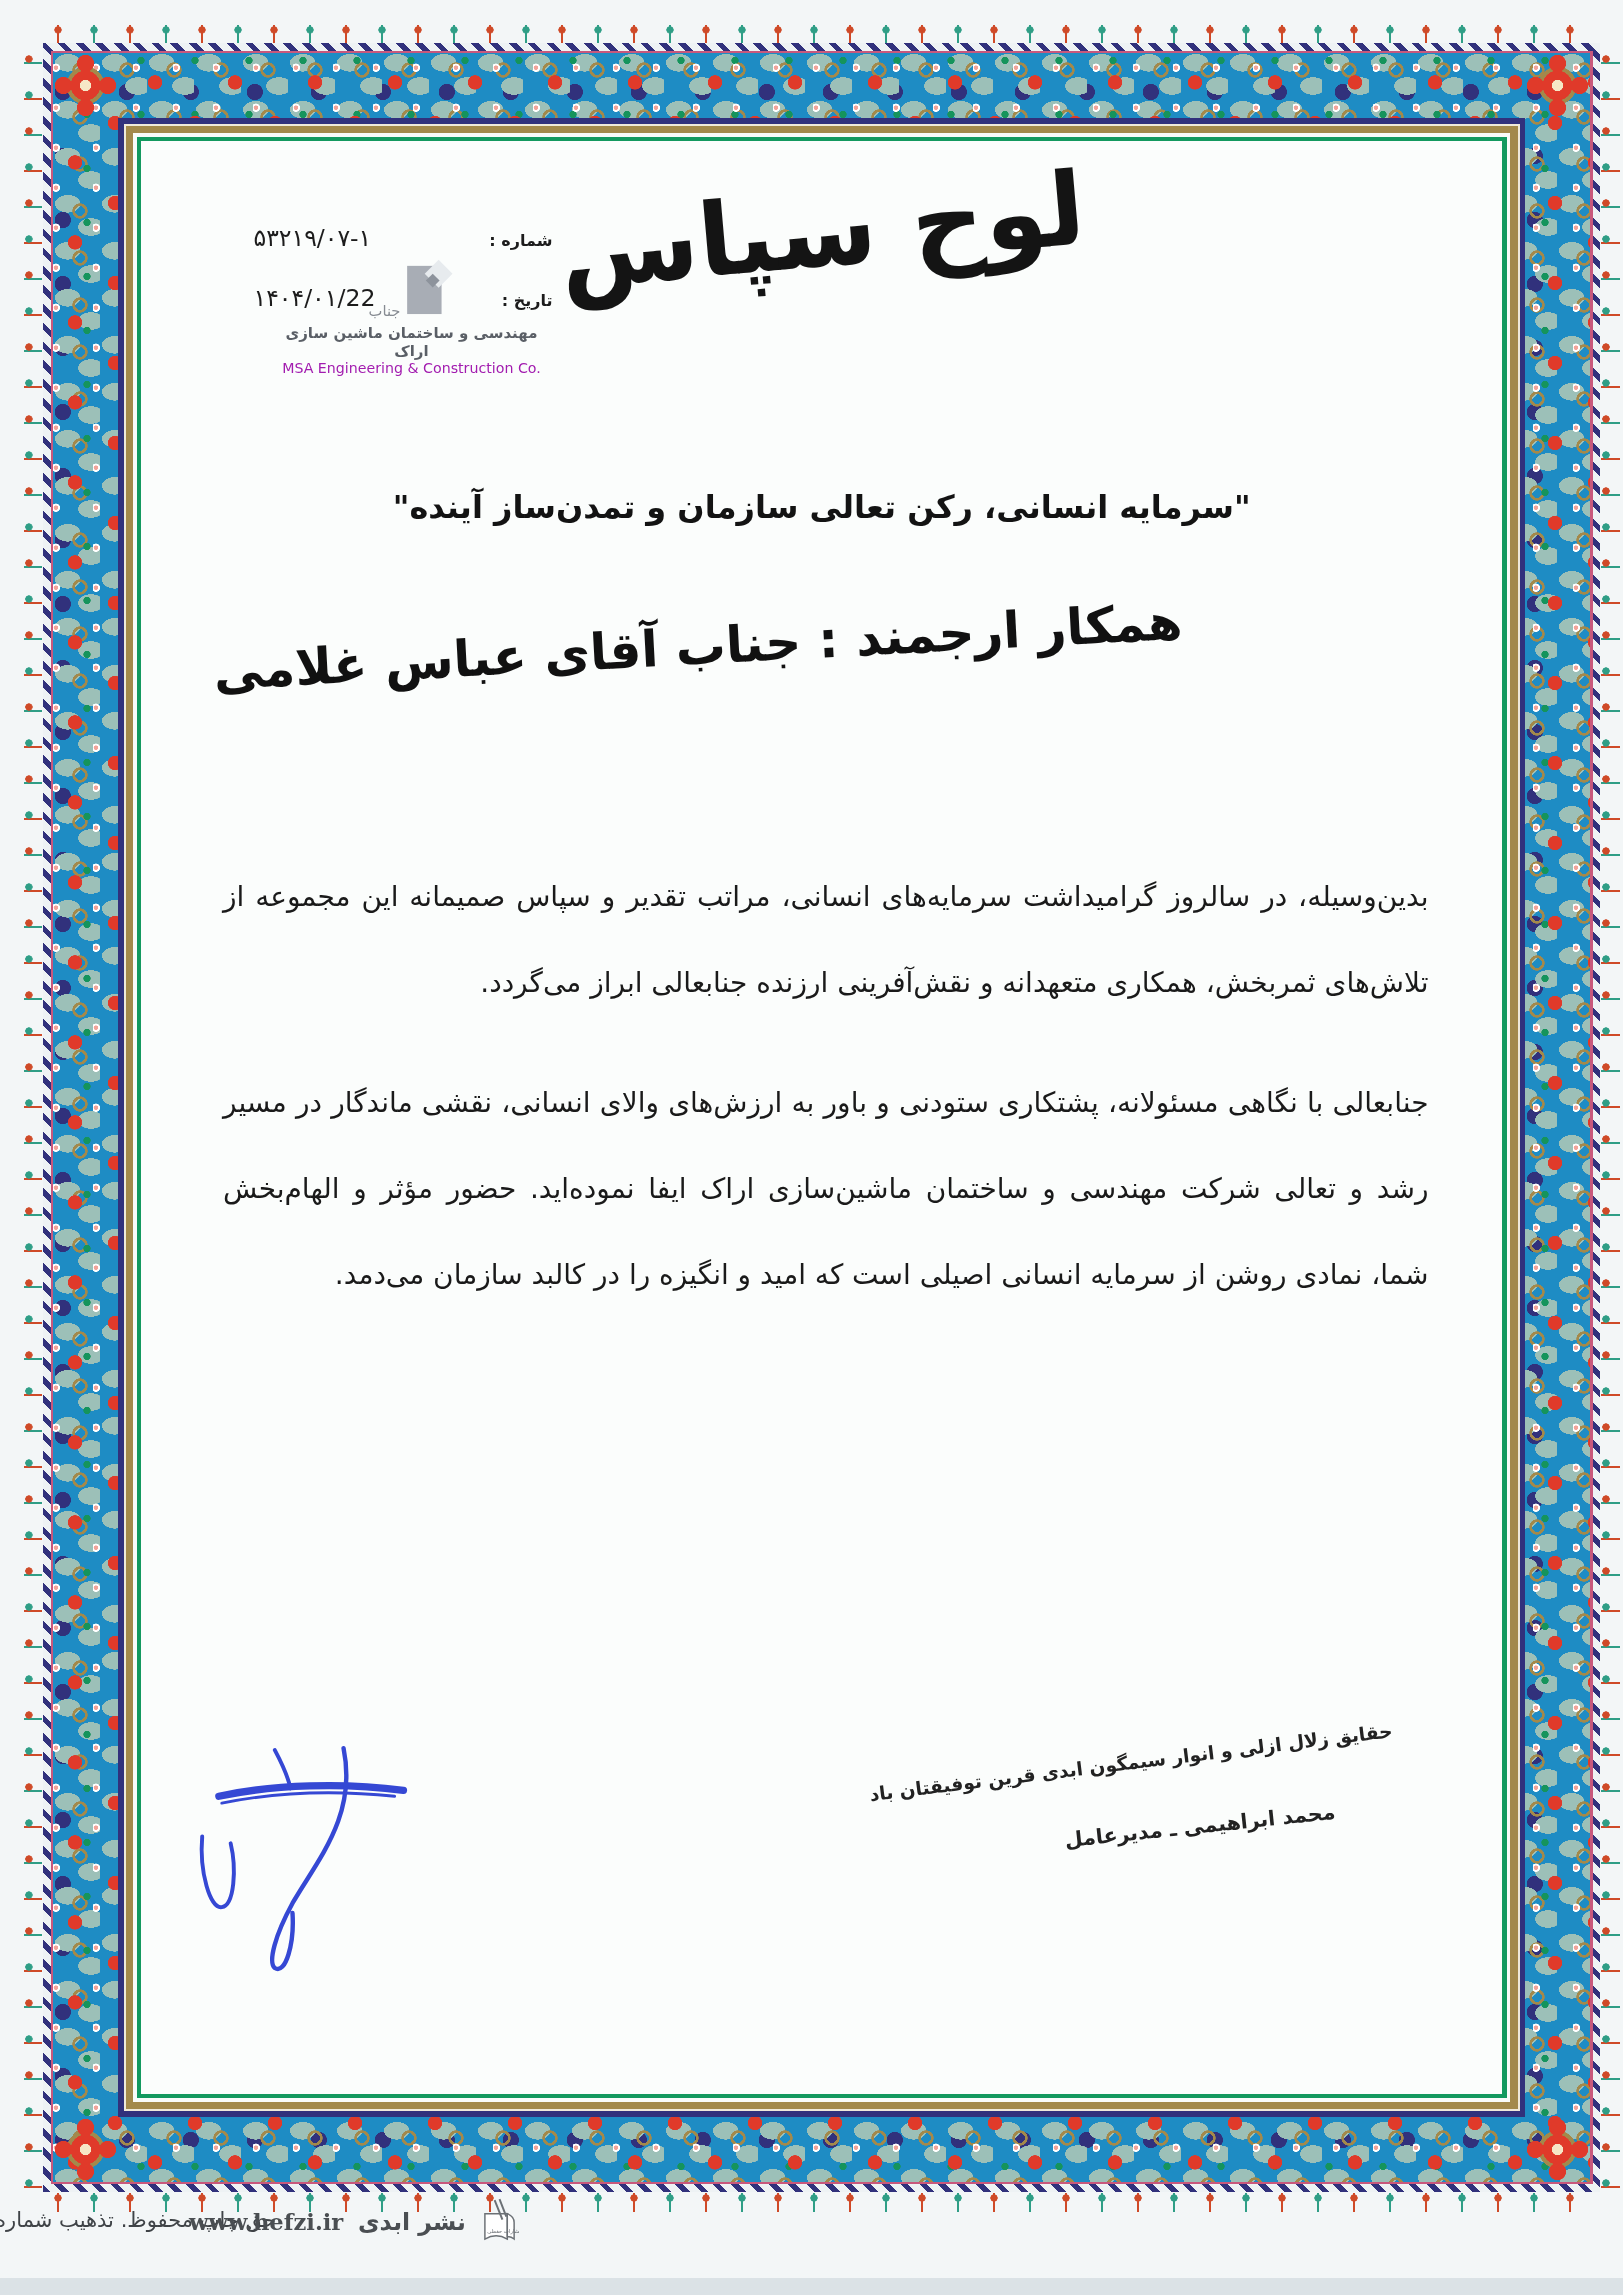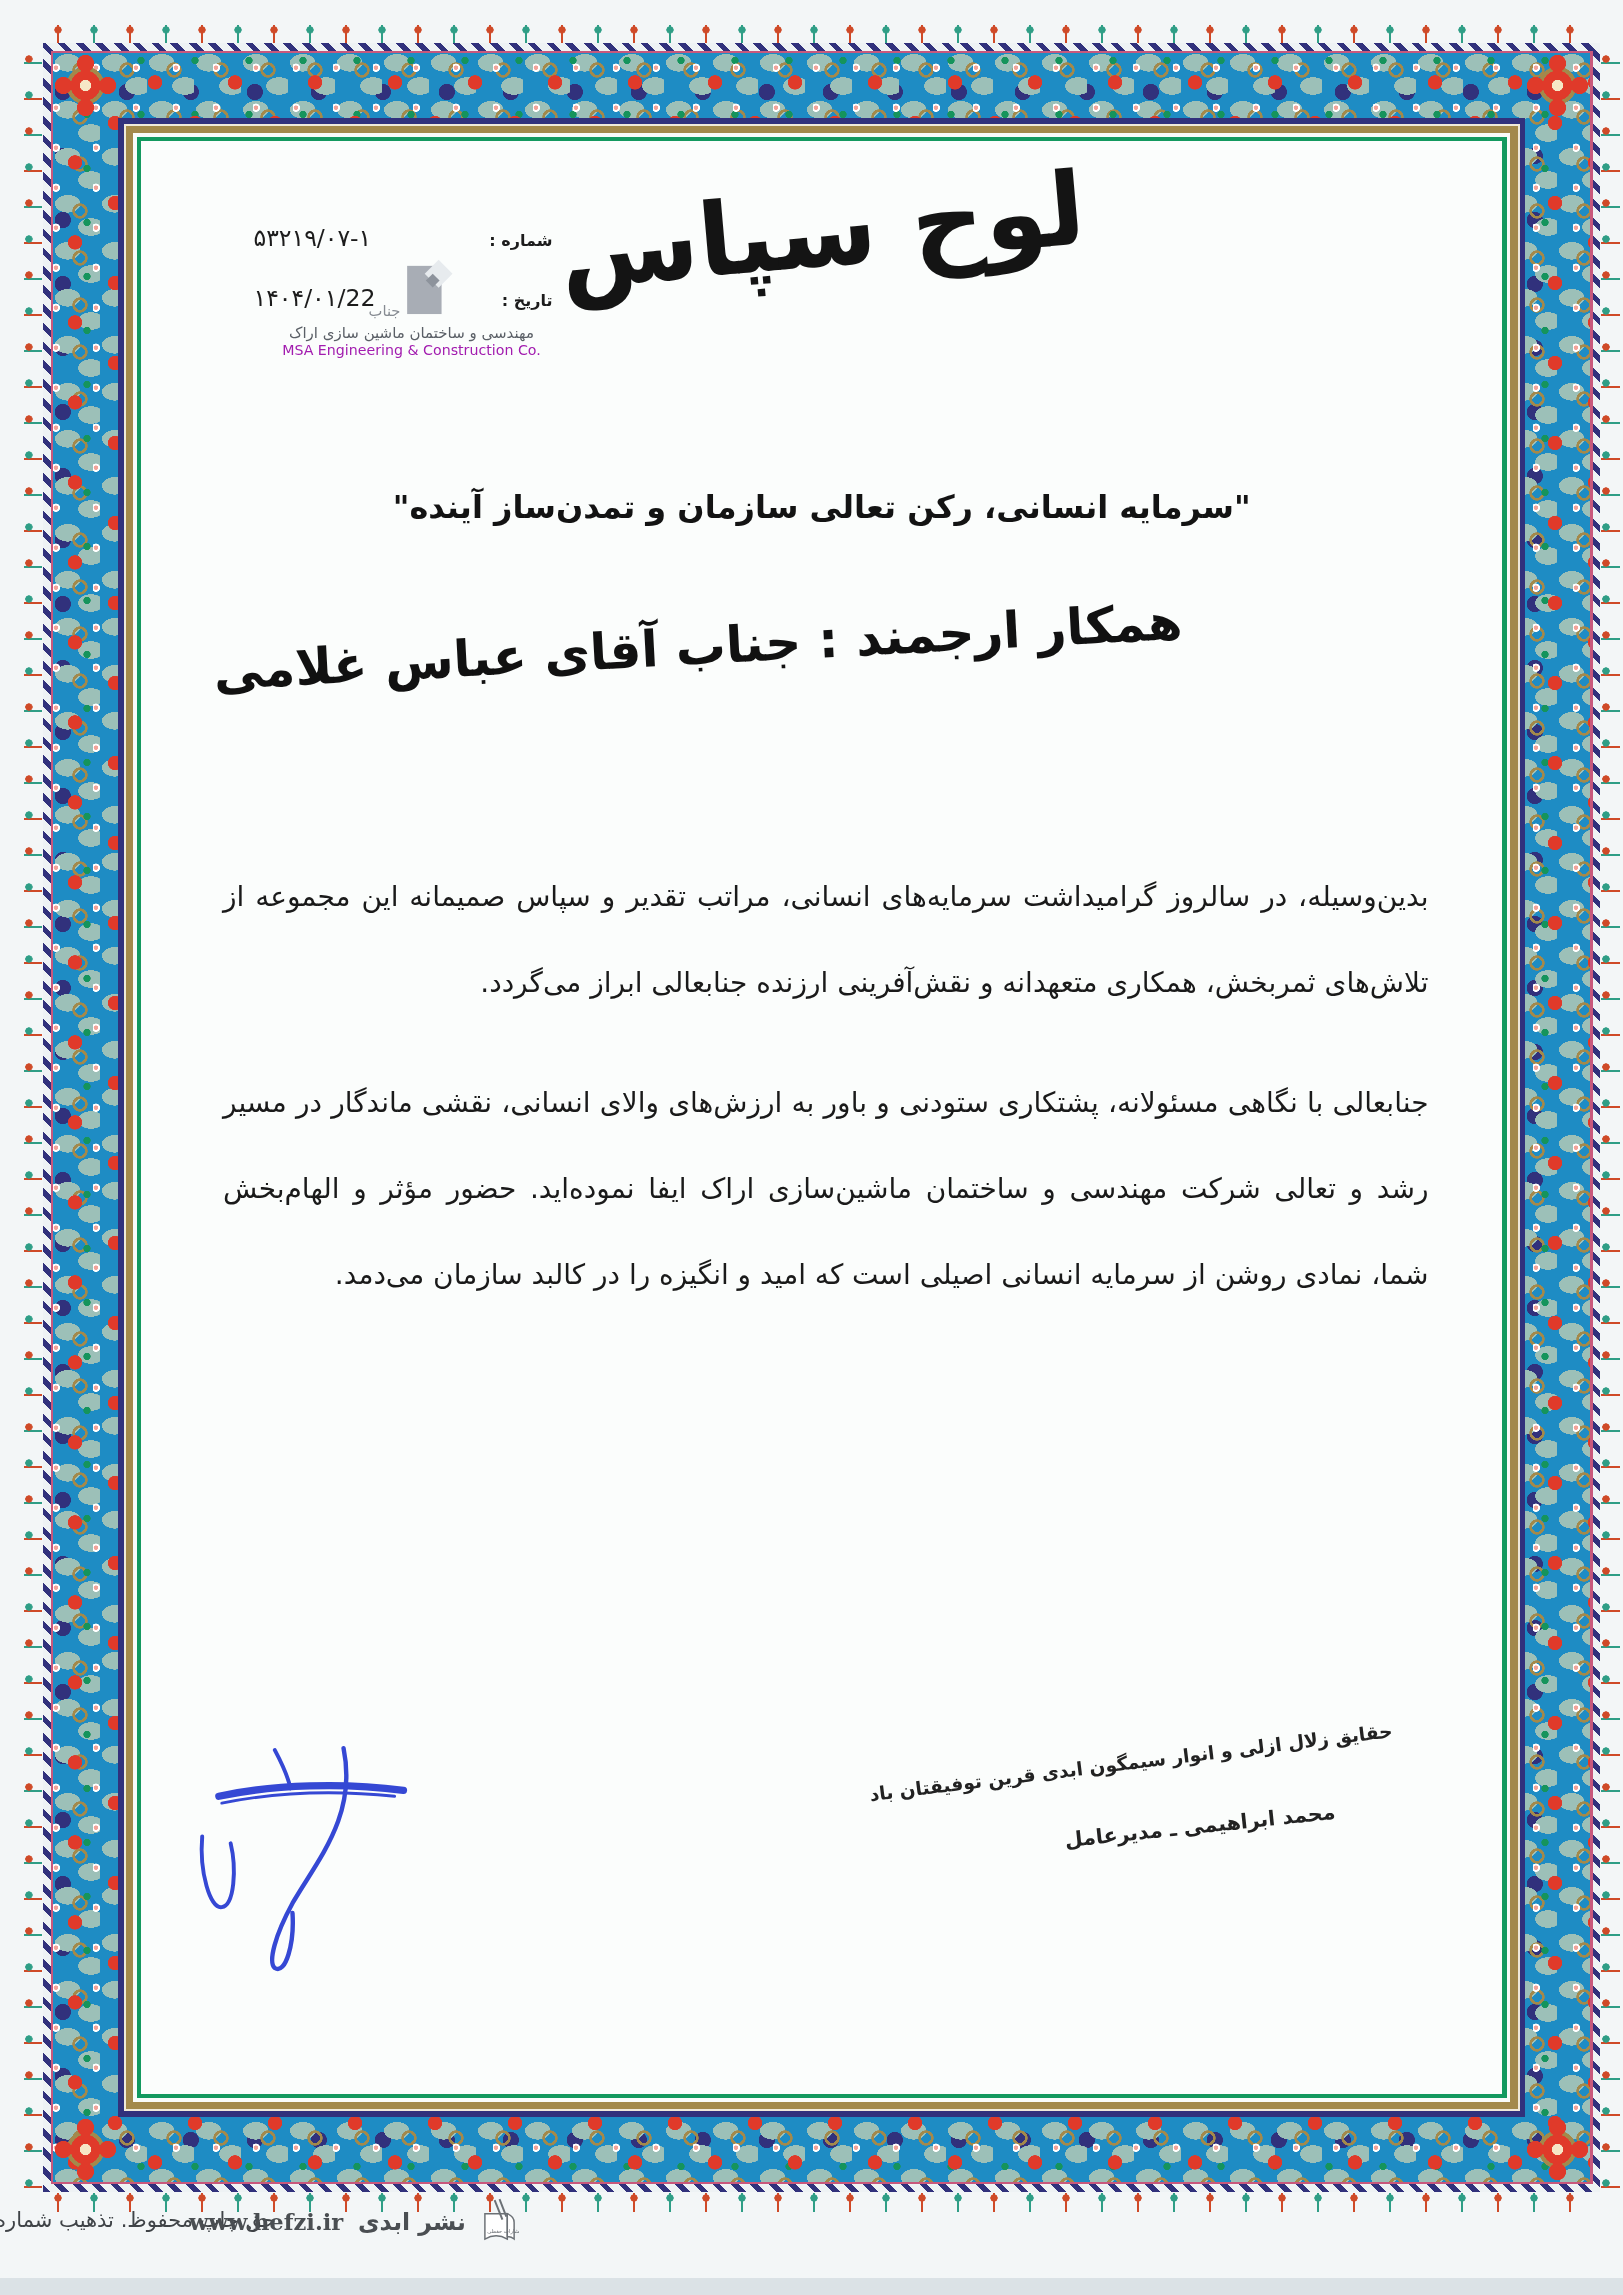--- a/index.html
+++ b/index.html
@@ -67,21 +67,21 @@
   .meta-label{font-size:16px;font-weight:bold;}
   .meta-value{font-size:23.6px;direction:ltr;unicode-bidi:isolate;letter-spacing:1px;}
 
   .cert-title{position:absolute;top:31px;left:50%;transform:translateX(-50%) rotate(-5deg);
     font-size:101px;font-weight:bold;color:#141414;white-space:nowrap;}
 
   .company{position:absolute;top:117px;left:128px;width:285px;text-align:center;
     direction:rtl;color:#4a4f55;}
   .company-lockup{display:flex;justify-content:center;align-items:flex-end;gap:6.9px;margin-bottom:4.9px;}
   .company-prefix{font-size:14.7px;color:#868b92;}
-  .company-fa{font-size:15px;font-weight:normal;color:#5a5f66;}
+  .company-fa{font-size:15px;font-weight:bold;color:#5a5f66;}
   .company-en{font-size:14.2px;color:#a21caf;direction:ltr;}
 
   .quote{position:absolute;top:347px;left:0;right:0;text-align:center;
     font-size:32px;font-weight:bold;color:#131313;}
 
   .recipient{position:absolute;top:477px;left:4.9px;width:1104px;text-align:center;
     font-size:50px;font-weight:bold;color:#111;transform:rotate(-3deg);white-space:nowrap;}
 
   .body-text{position:absolute;top:713px;right:74px;left:82px;color:#1a1a1a;}
   .body-text p{margin:0 0 34px 0;font-size:28px;line-height:86px;

